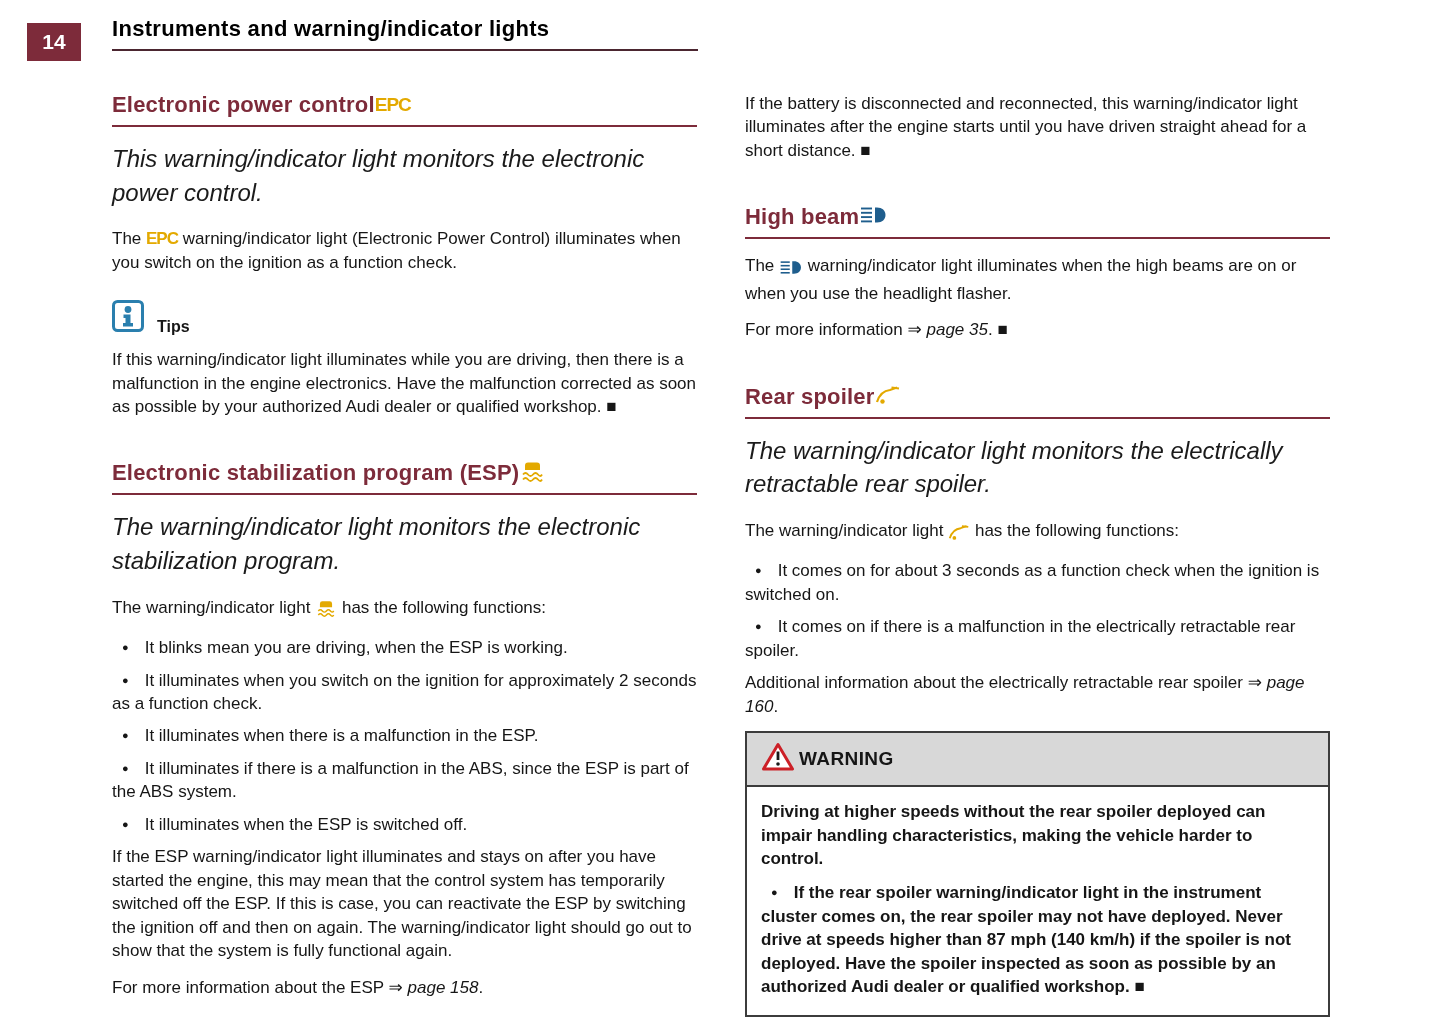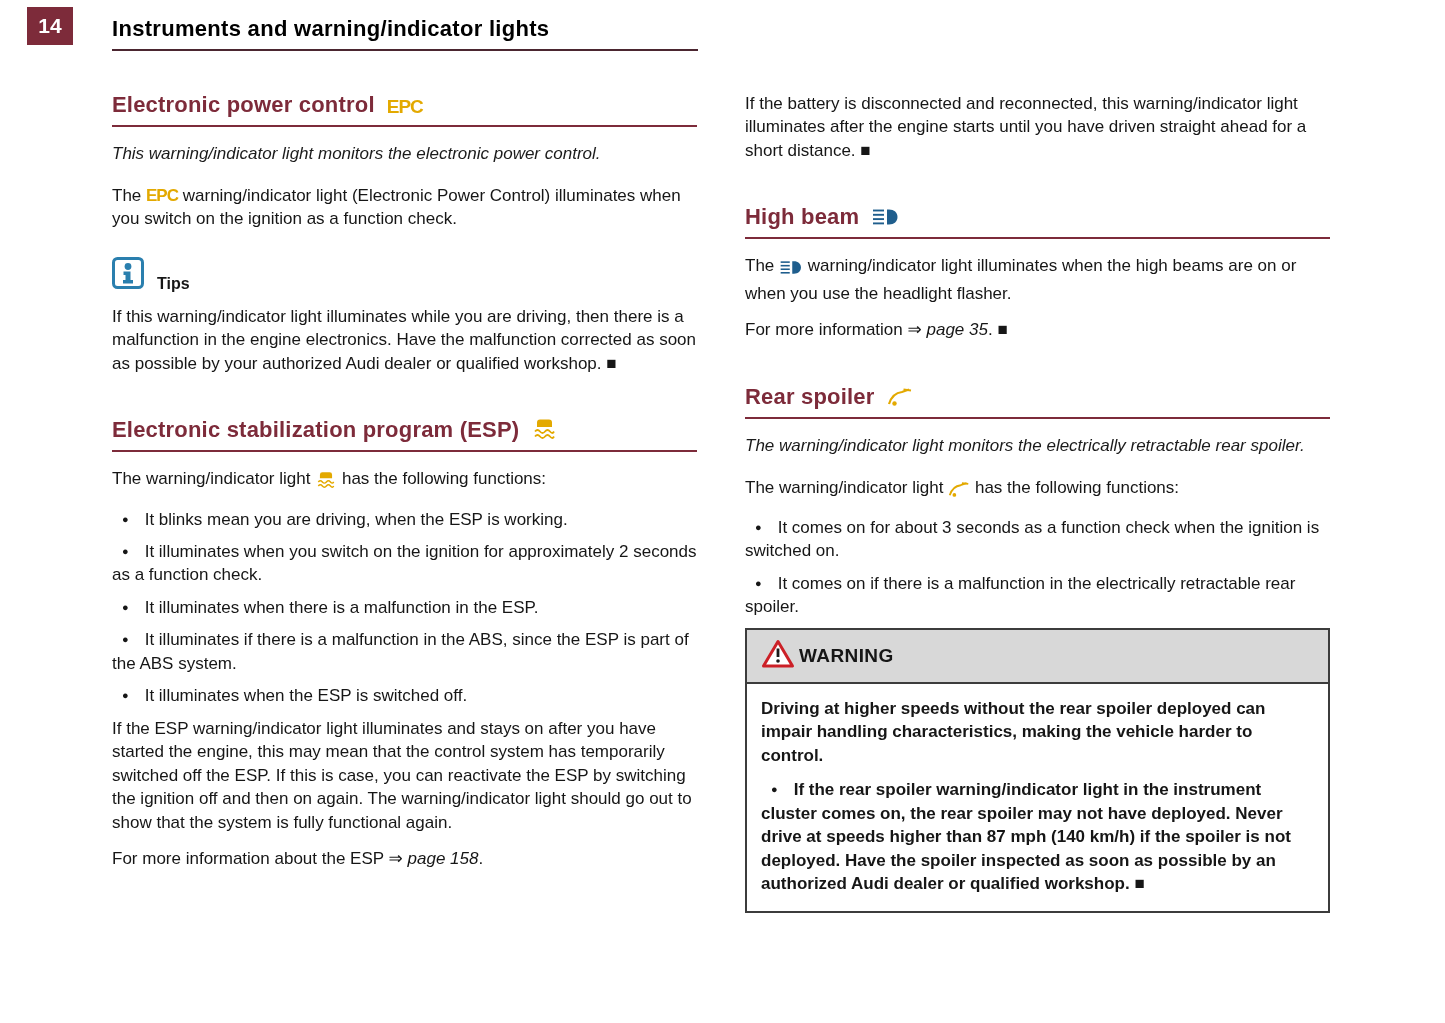--- a/index.html
+++ b/index.html
@@ -8,22 +8,22 @@
     width: 1445px; height: 1023px;
     background: #ffffff;
     color: #161616;
     font-family: "Liberation Sans", sans-serif;
     overflow: hidden;
   }
 
   
   .page-header { position: relative; height: 66px; }
   .page-num {
-    position: absolute; left: 27px; top: 7px;
-    width: 46px; height: 38px;
+    position: absolute; left: 27px; top: 23px;
+    width: 54px; height: 38px;
     background: #7d2b3a; color: #ffffff;
     font-size: 21px; font-weight: bold;
     display: flex; align-items: center; justify-content: center;
   }
   .page-title {
     margin: 0 0 0 112px; padding-top: 16px;
     font-size: 22px; font-weight: bold;
     color: #000000; letter-spacing: 0.3px;
   }
   .title-rule {
@@ -31,28 +31,28 @@
     border-top: 2px solid #4b2630;
   }
 
   
   .columns { display: flex; gap: 48px; padding: 26px 115px 0 112px; }
   .col { flex: 1; min-width: 0; }
   .section { margin-bottom: 42px; }
 
   
   .sec-head {
-    display: flex; align-items: flex-end; gap: 12px;
+    display: flex; align-items: center; 
     border-bottom: 2px solid #7d2b3a;
     padding-bottom: 7px; margin-bottom: 15px;
   }
   .sec-title { font-size: 22px; font-weight: bold; color: #7d2b3a; letter-spacing: 0.2px; }
 
   
-  .intro { font-size: 17px; font-style: italic; line-height: 1.4; margin: 10px 0 18px; color: #1b1b1b; }
+  .intro { font-size: 24px; font-style: italic; line-height: 1.4; margin: 10px 0 18px; color: #1b1b1b; }
   .body { font-size: 17px; line-height: 1.38; margin: 0 0 13px; }
   .bold { font-weight: bold; }
   .pg { font-style: italic; }
 
   .bullet { text-indent: 10px; margin: 0 0 9px; }
   .bullet::before {
     content: "\25CF";
     font-size: 11px; margin-right: 16px;
     position: relative; top: -2px;
   }
@@ -119,20 +119,21 @@
 
     <div class="section">
       <div class="sec-head">
         <span class="sec-title">Electronic stabilization program (ESP)</span>
         <span class="icon-head"><svg width="27" height="21" viewBox="0 0 27 21">
           <path d="M9 1.5 h9 a3 3 0 0 1 3 3 v4.5 H6 V4.5 a3 3 0 0 1 3-3 z" fill="#e3a900"></path>
           <path d="M4 13.5 q2.5 -3 5 0 t5 0 t5 0 t4 0" fill="none" stroke="#e3a900" stroke-width="1.8"></path>
           <path d="M4 18.5 q2.5 -3 5 0 t5 0 t5 0 t4 0" fill="none" stroke="#e3a900" stroke-width="1.8"></path>
         </svg></span>
       </div>
+      <p class="intro">The warning/indicator light monitors the electronic stabilization program.</p>
       <p class="body">
         <span>The warning/indicator light</span>
         <span class="icon-inline"><svg width="22" height="17" viewBox="0 0 27 21">
           <path d="M9 1.5 h9 a3 3 0 0 1 3 3 v4.5 H6 V4.5 a3 3 0 0 1 3-3 z" fill="#e3a900"></path>
           <path d="M4 13.5 q2.5 -3 5 0 t5 0 t5 0 t4 0" fill="none" stroke="#e3a900" stroke-width="1.8"></path>
           <path d="M4 18.5 q2.5 -3 5 0 t5 0 t5 0 t4 0" fill="none" stroke="#e3a900" stroke-width="1.8"></path>
         </svg></span>
         <span>has the following functions:</span>
       </p>
       <p class="body bullet">It blinks mean you are driving, when the ESP is working.</p>
@@ -200,20 +201,24 @@
         <span>The warning/indicator light</span>
         <span class="icon-inline"><svg width="22" height="16" viewBox="0 0 26 19">
           <path d="M2 17 q3.5 -11 13 -12 l7 -2.5" fill="none" stroke="#e3a900" stroke-width="2.2"></path>
           <path d="M16.5 2.5 l7.5 1" fill="none" stroke="#e3a900" stroke-width="2.2"></path>
           <circle cx="7.5" cy="16.5" r="2.2" fill="#e3a900"></circle>
         </svg></span>
         <span>has the following functions:</span>
       </p>
       <p class="body bullet">It comes on for about 3 seconds as a function check when the ignition is switched on.</p>
       <p class="body bullet">It comes on if there is a malfunction in the electrically retractable rear spoiler.</p>
+      <p class="body">
+        <span>Additional information about the electrically retractable rear spoiler ⇒</span>
+        <span class="pg">page 160</span><span>.</span>
+      </p>
 
       <div class="warnbox">
         <div class="warn-head">
           <span><svg width="34" height="30" viewBox="0 0 34 30">
             <path d="M17 2.5 L31.5 27 H2.5 Z" fill="#ffffff" stroke="#cc2027" stroke-width="3" stroke-linejoin="round"></path>
             <rect x="15.6" y="9.5" width="2.8" height="8.5" fill="#1a1a1a"></rect>
             <circle cx="17" cy="22" r="1.8" fill="#1a1a1a"></circle>
           </svg></span>
           <span class="warn-title">WARNING</span>
         </div>

